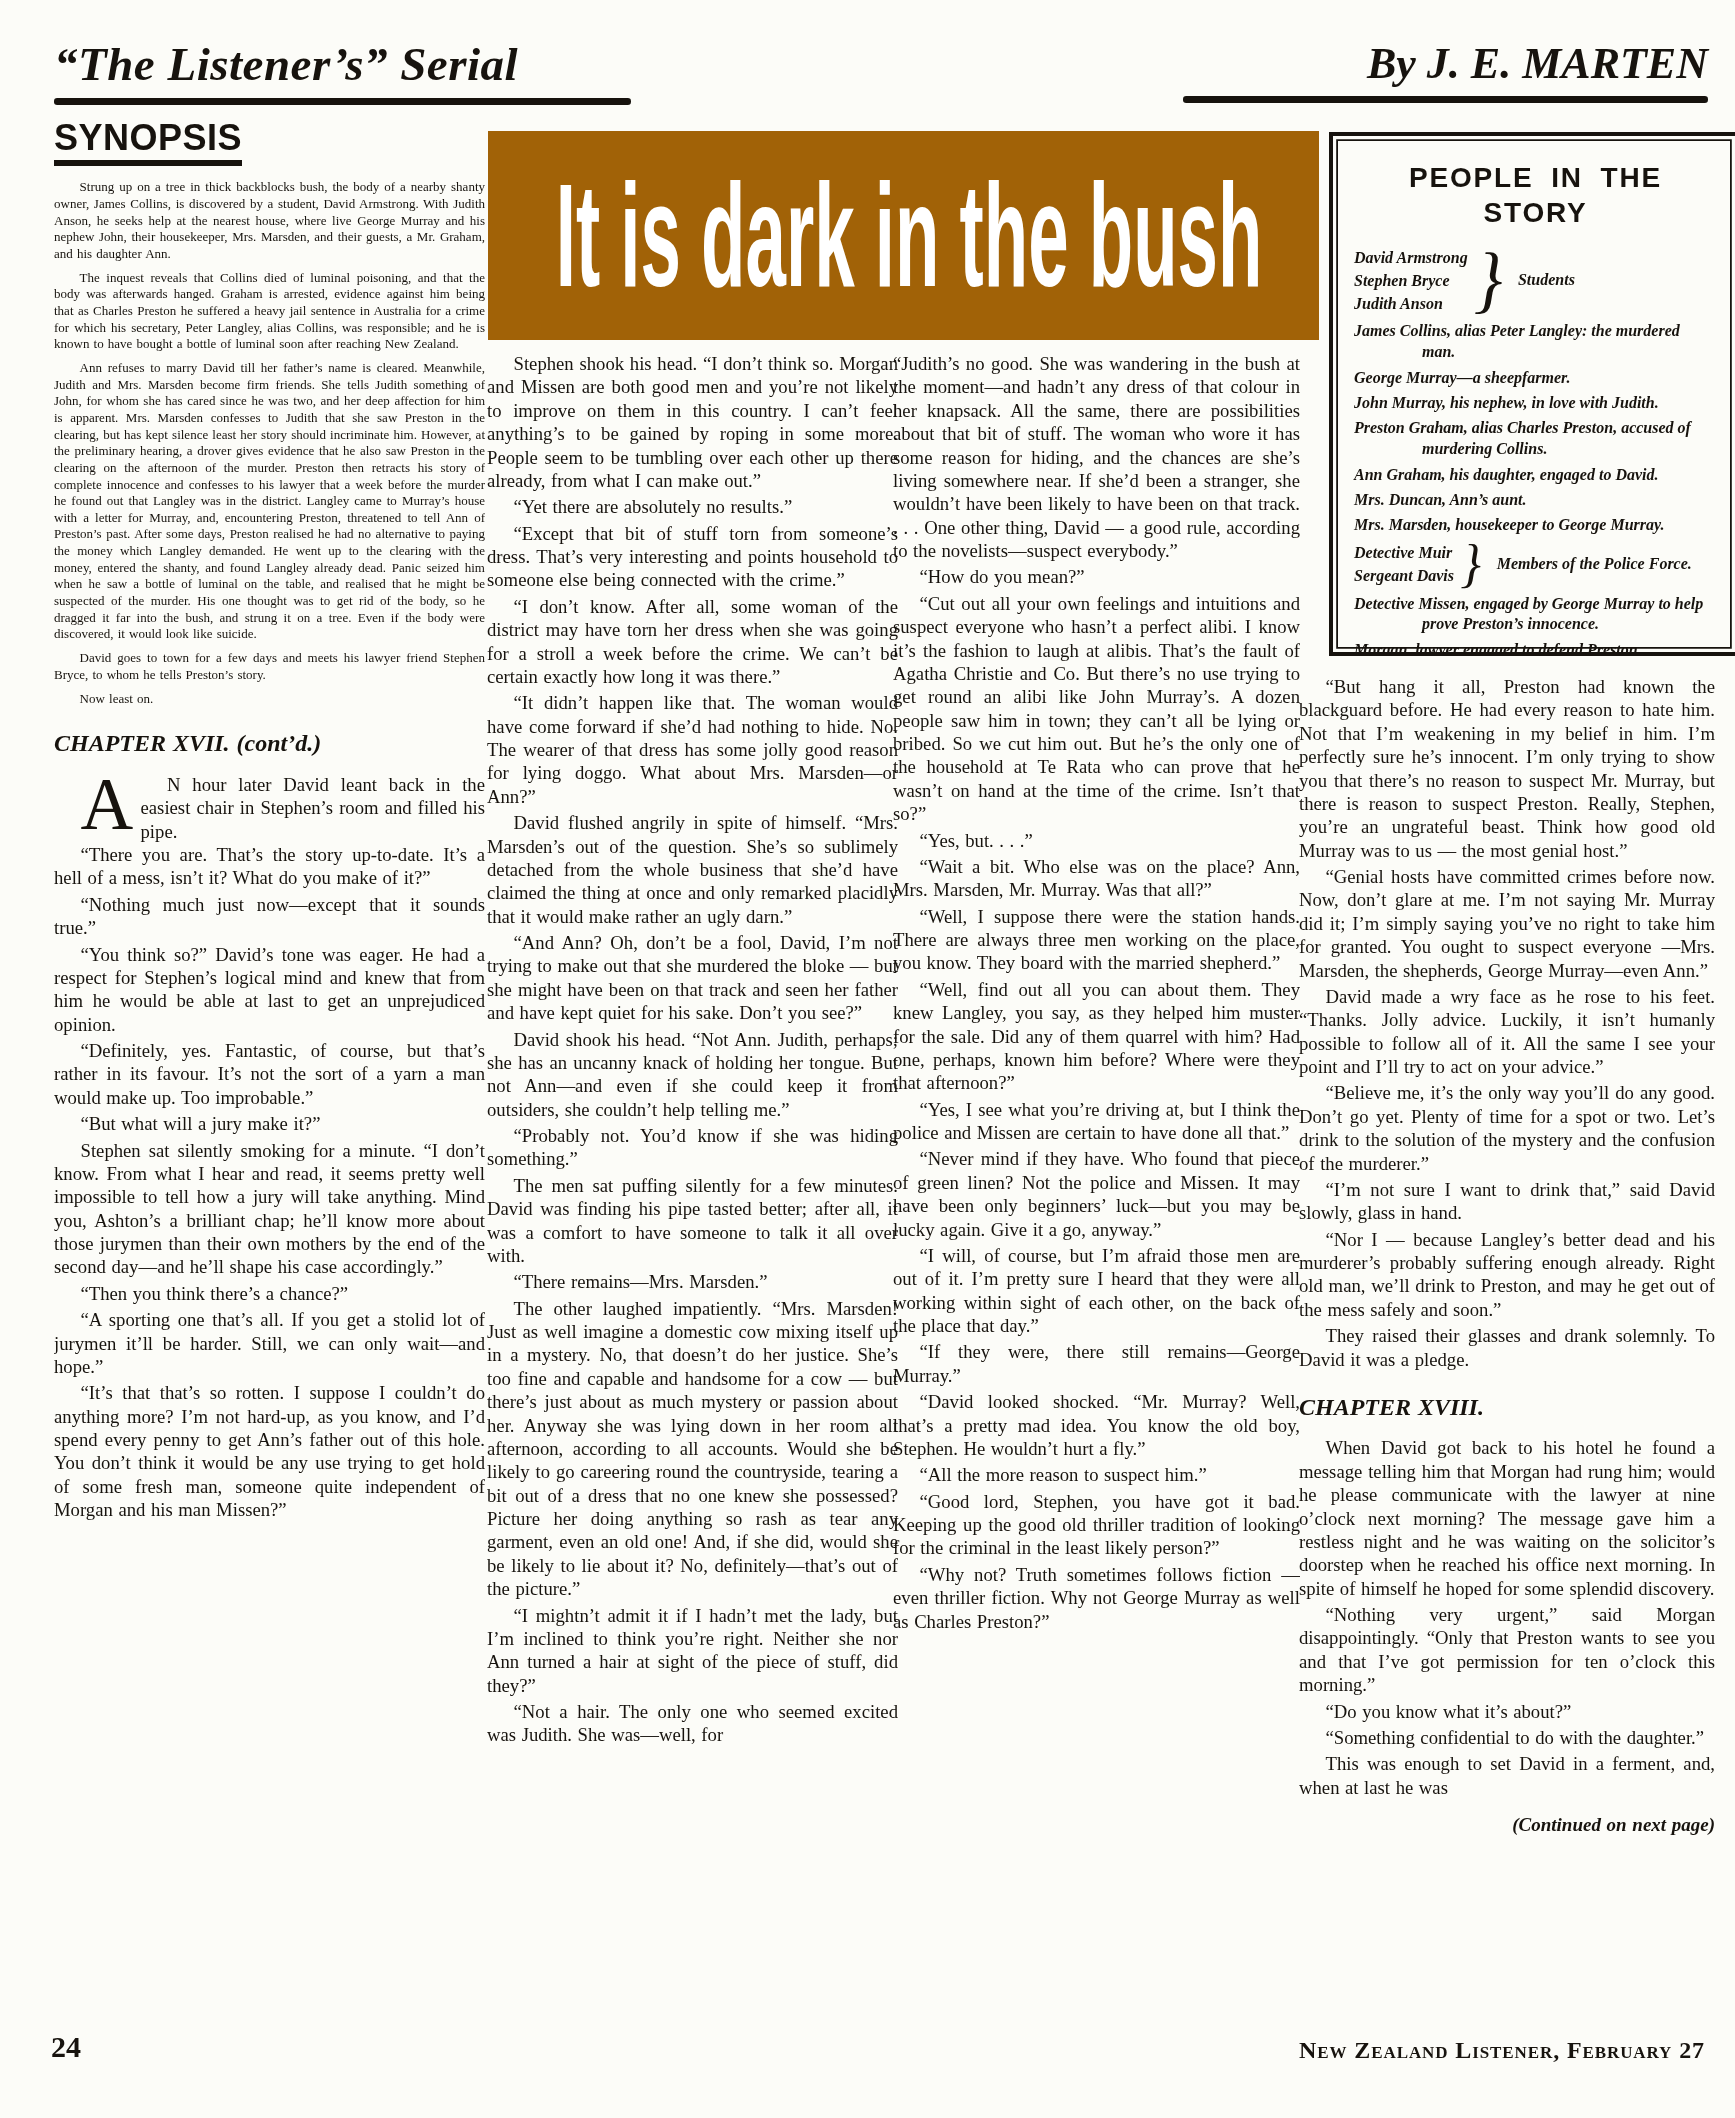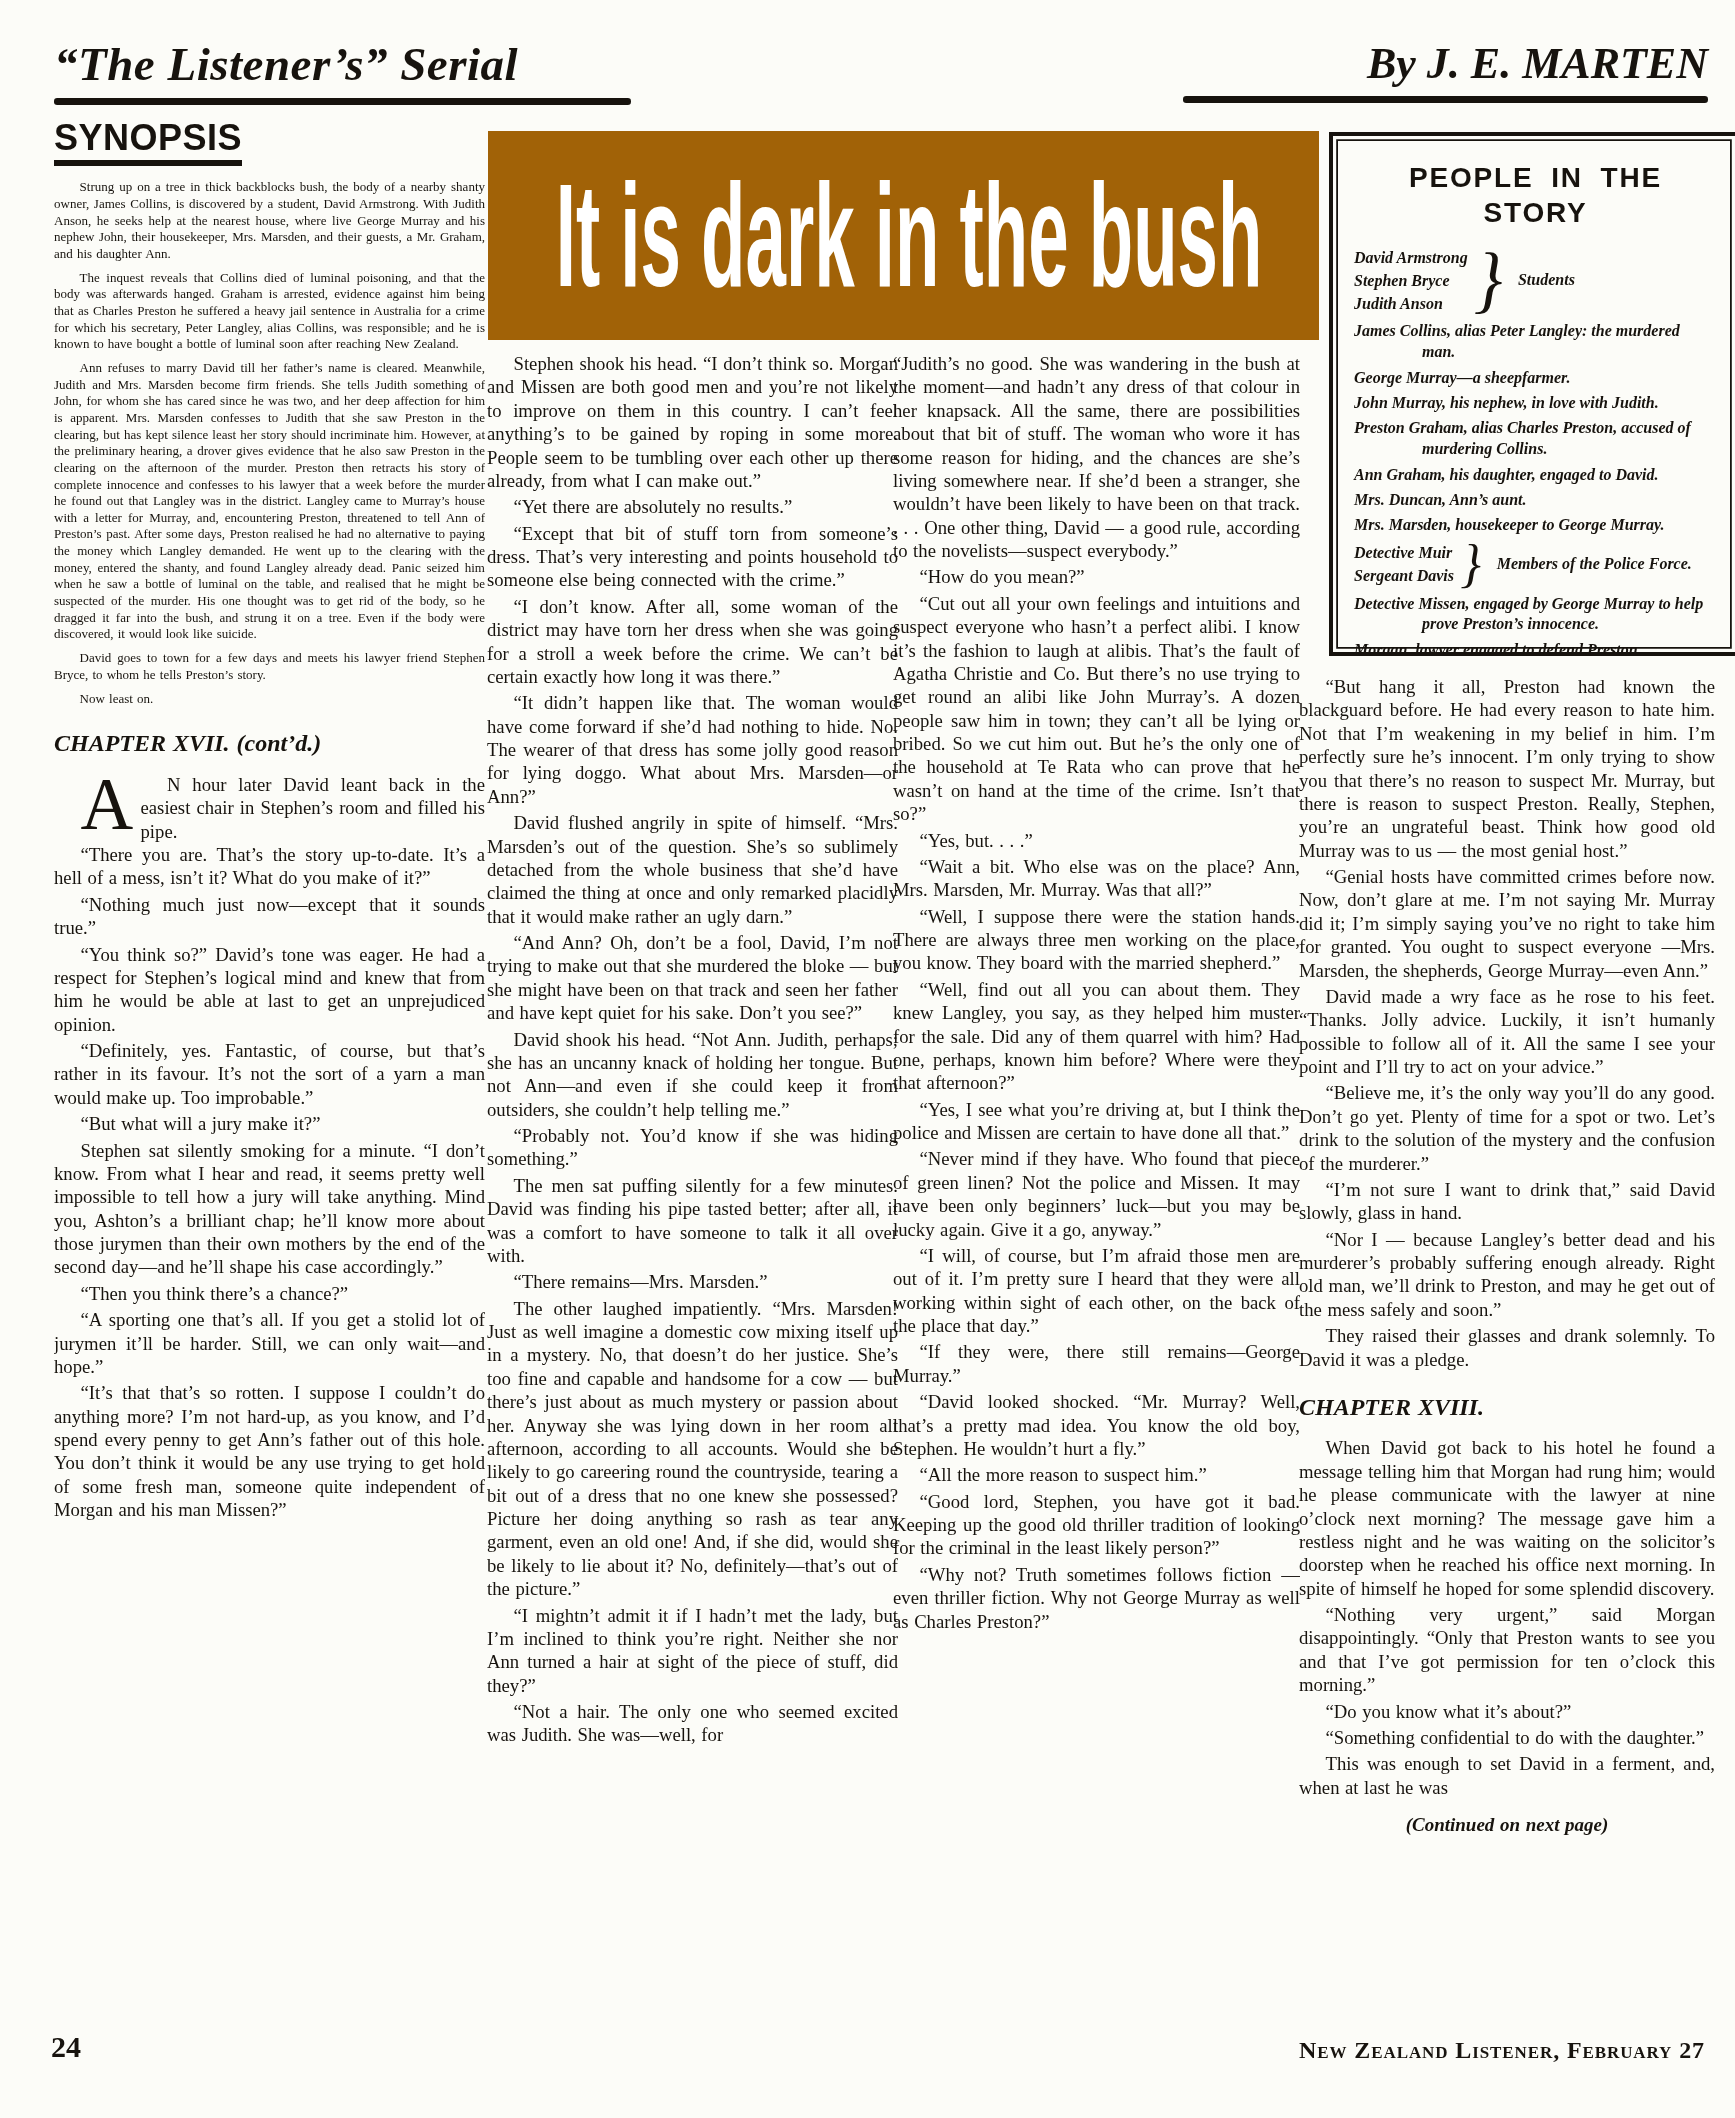--- a/index.html
+++ b/index.html
@@ -24,21 +24,21 @@
 
   .synopsis-head{display:inline-block;margin:0 0 13.7px 0;font-family:"Liberation Sans","DejaVu Sans",sans-serif;
         font-size:36px;font-weight:bold;letter-spacing:0.5px;border-bottom:6px solid #17130e;padding-bottom:3.7px;line-height:1;}
   .syn-para{margin:0 0 7.3px 0;font-size:13px;line-height:1.28;text-indent:25.6px;}
   .flow p{margin:0;text-indent:26.5px;}
   .flow p + p{margin-top:3px;}
   .cont-first p:first-child{text-indent:0;}
   .chapter-head{margin:21px 0 14.6px 0;font-size:24px;font-weight:bold;font-style:italic;}
   .opening{margin:0;text-indent:0;}
   .dropcap{float:left;font-size:73px;line-height:.76;margin:3.7px 7.3px 0 0;}
-  .continued{margin-top:13.7px;text-align:center;font-style:italic;font-weight:bold;font-size:19px;text-indent:0;}
+  .continued{margin-top:13.7px;text-align:right;font-style:italic;font-weight:bold;font-size:19px;text-indent:0;}
 
   
   .banner{position:absolute;left:488px;top:131px;width:819px;height:209px;background:#a16207;
           display:flex;align-items:center;justify-content:center;overflow:hidden;padding-left:12px;}
   .banner-text{color:#ffffff;font-family:"Liberation Sans","DejaVu Sans",sans-serif;font-weight:bold;
           font-size:79px;white-space:nowrap;transform:scale(.92,1.85);}
 
   
   .people-box{position:absolute;left:1311px;top:132px;width:410px;height:524px;box-sizing:border-box;
           border:4.1px solid #17130e;box-shadow:inset 0 0 0 3.2px #fcfcf8, inset 0 0 0 5px #17130e;

